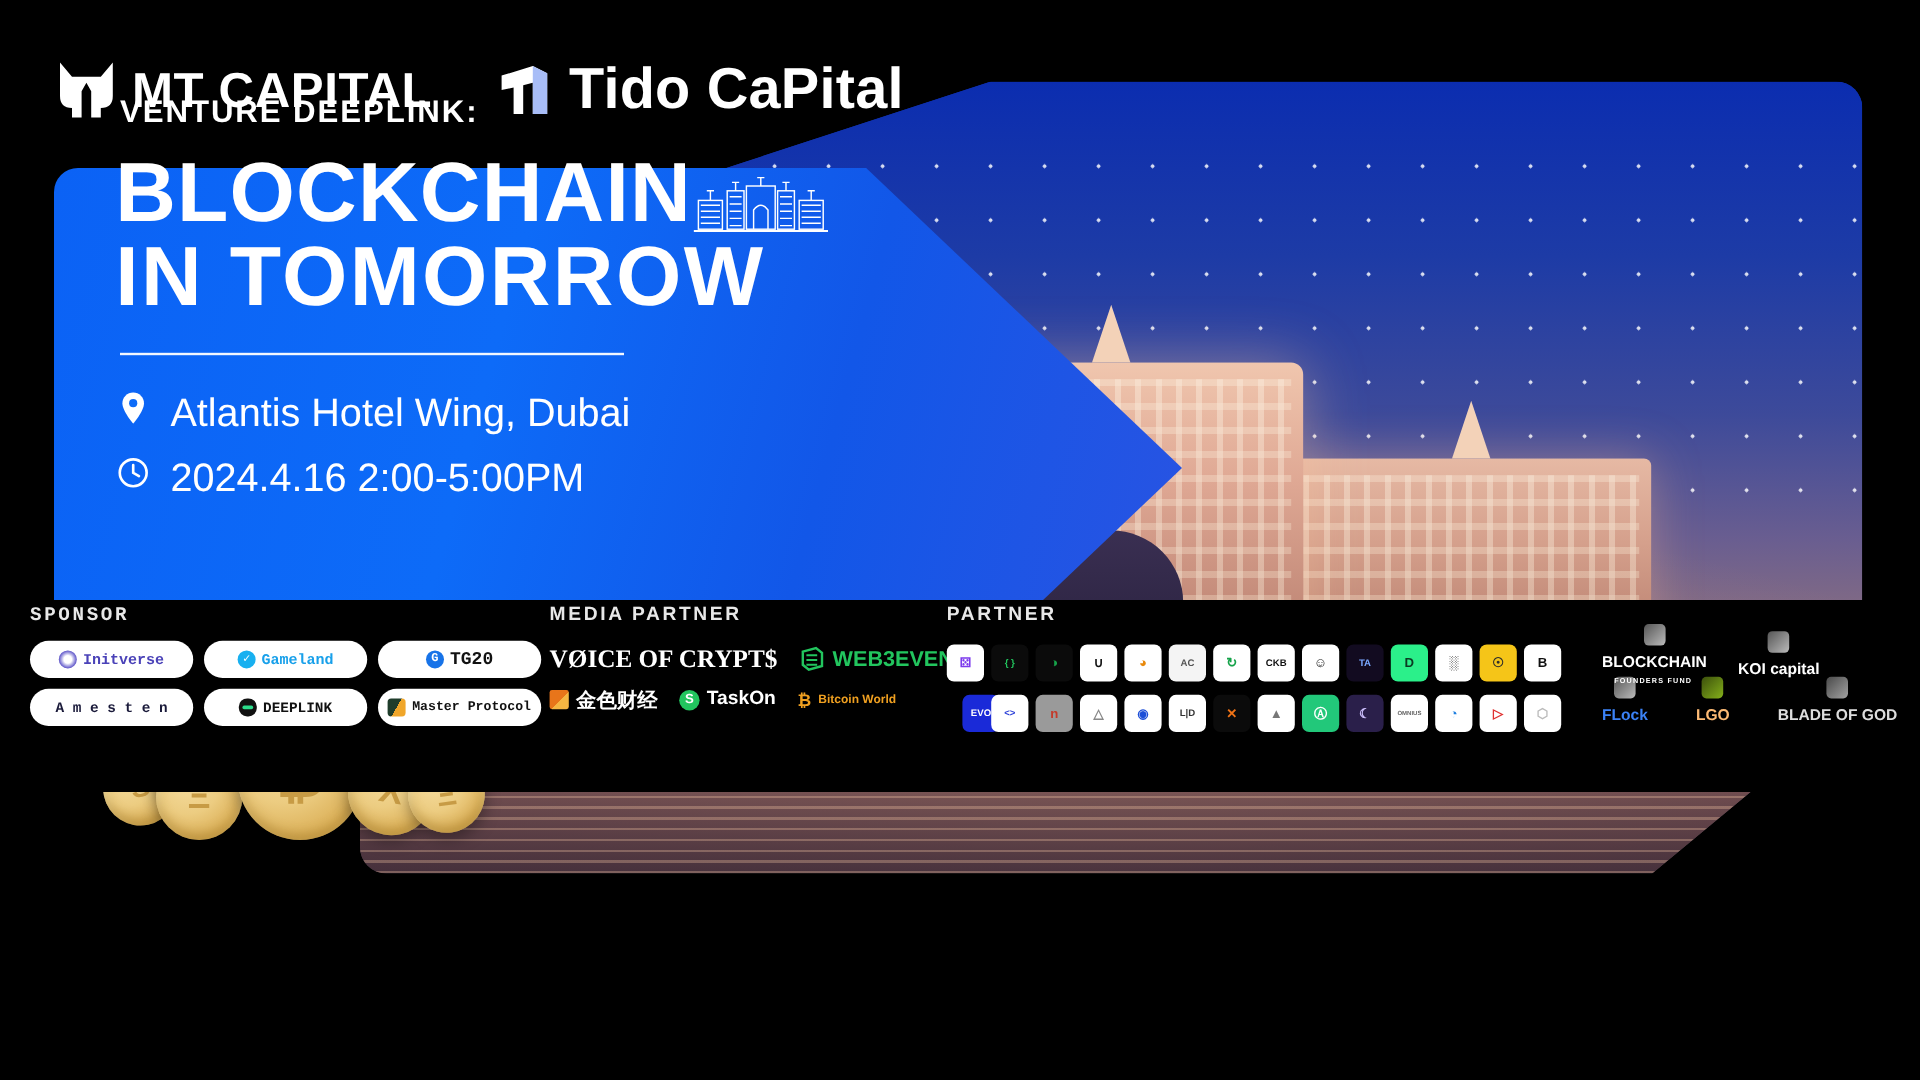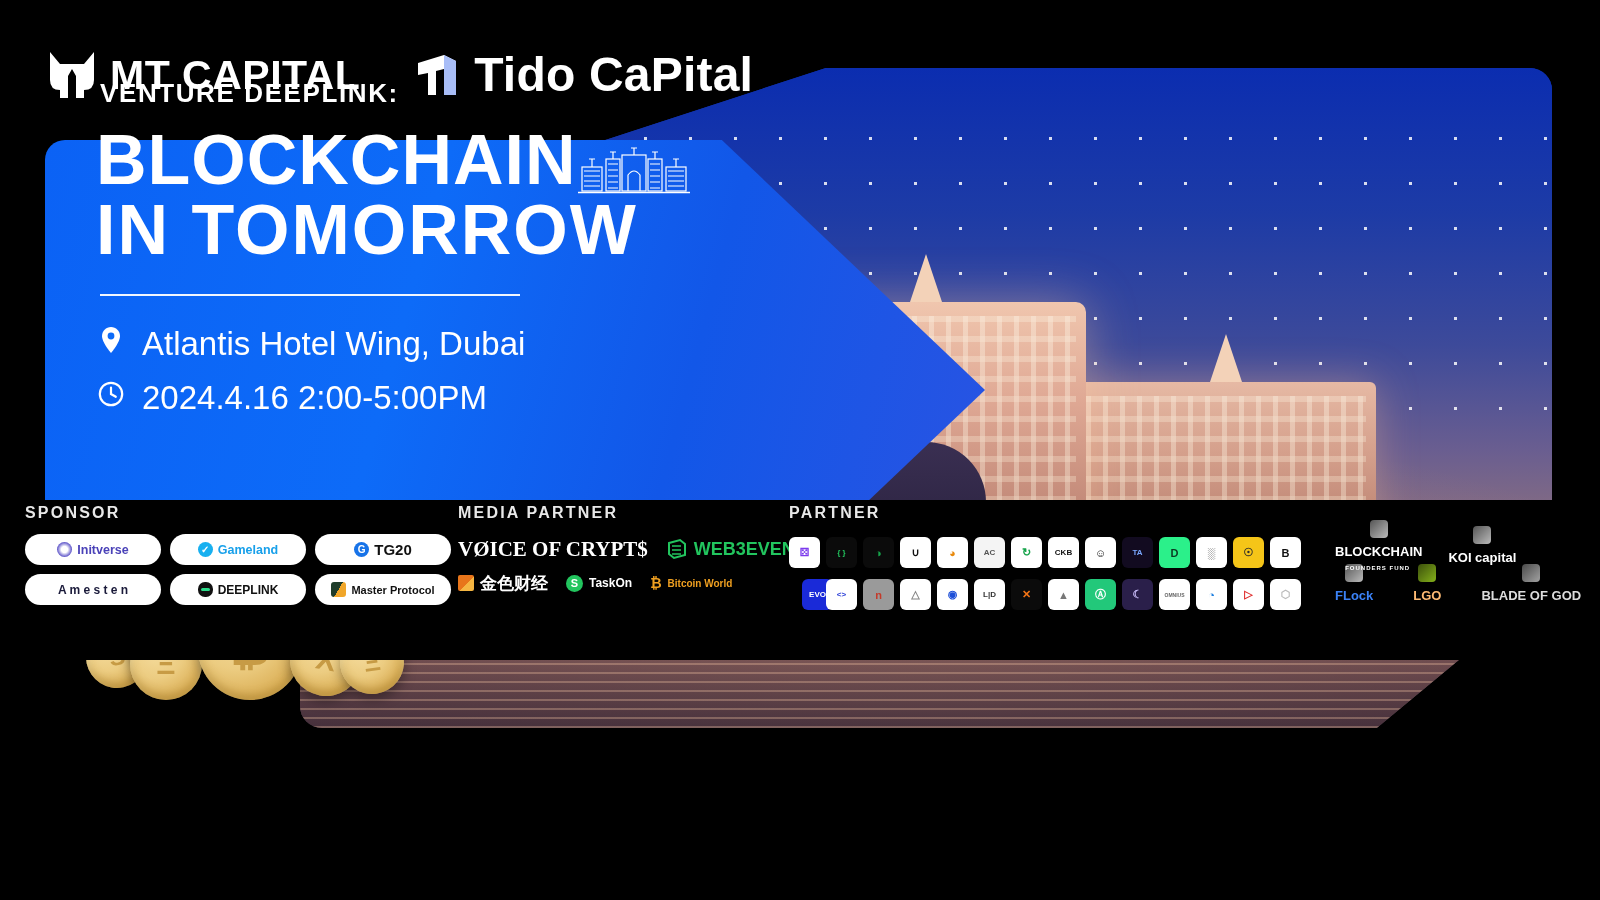--- a/index.html
+++ b/index.html
@@ -76,21 +76,21 @@
   
   .coins{position:absolute;left:78px;top:588px;width:360px;height:110px;z-index:30;}
   .coin{position:absolute;border-radius:50%;
      background:radial-gradient(circle at 36% 30%, #f6dd9f 0%, #eccc81 42%, #d9ac52 78%, #b88c38 100%);
      box-shadow:inset 0 -5px 9px rgba(150,110,30,.45), inset 0 4px 7px rgba(255,248,210,.75), 0 5px 12px rgba(0,0,0,.35);
      display:flex;align-items:center;justify-content:center;color:#c79b45;font-weight:700;}
 
   
   .footer{position:absolute;left:0;bottom:0;width:1600px;height:160px;background:#000;z-index:50;}
   .f-head{color:#e8e8e8;font-size:16px;font-weight:600;letter-spacing:2.2px;}
-  .col-sponsor{position:absolute;left:25px;top:4px;width:420px;}
+  .col-sponsor{position:absolute;left:25px;top:4px;width:420px;font-family:Liberation Mono, monospace;}
   .col-media{position:absolute;left:458px;top:4px;width:270px;}
   .col-partner{position:absolute;left:789px;top:4px;width:840px;}
 
   .pillgrid{display:grid;grid-template-columns:repeat(3,136px);gap:9px 9px;margin-top:12px;}
   .pill{height:31px;border-radius:16px;background:#fff;display:flex;align-items:center;justify-content:center;gap:5px;
      font-size:12.5px;font-weight:700;color:#111;overflow:hidden;white-space:nowrap;}
   .pill .dot{width:15px;height:15px;border-radius:50%;flex:0 0 15px;}
 
   .medialist{margin-top:10px;}
   .mrow{display:flex;align-items:center;gap:18px;height:34px;}
@@ -252,21 +252,21 @@
             <span style="color:#22c55e;font-size:18px;">WEB3EVENT</span>
           </div>
         </div>
         <div class="mrow">
           <div class="mlogo">
             <span style="width:16px;height:16px;background:linear-gradient(135deg,#e8751a 55%,#f5b642 55%);display:inline-block;border-radius:2px;"></span>
             <span style="font-size:17px;">金色财经</span>
           </div>
           <div class="mlogo">
             <span style="width:17px;height:17px;border-radius:50%;background:#22c55e;display:inline-flex;align-items:center;justify-content:center;color:#fff;font-size:11px;">S</span>
-            <span style="font-size:12px;">TaskOn</span>
+            <span style="font-size:16px;">TaskOn</span>
           </div>
           <div class="mlogo">
             <span style="color:#f0a020;font-size:14px;">₿</span>
             <span style="color:#f0a020;font-size:10px;">Bitcoin World</span>
           </div>
         </div>
       </div>
     </div>
 
     <div class="col-partner">

